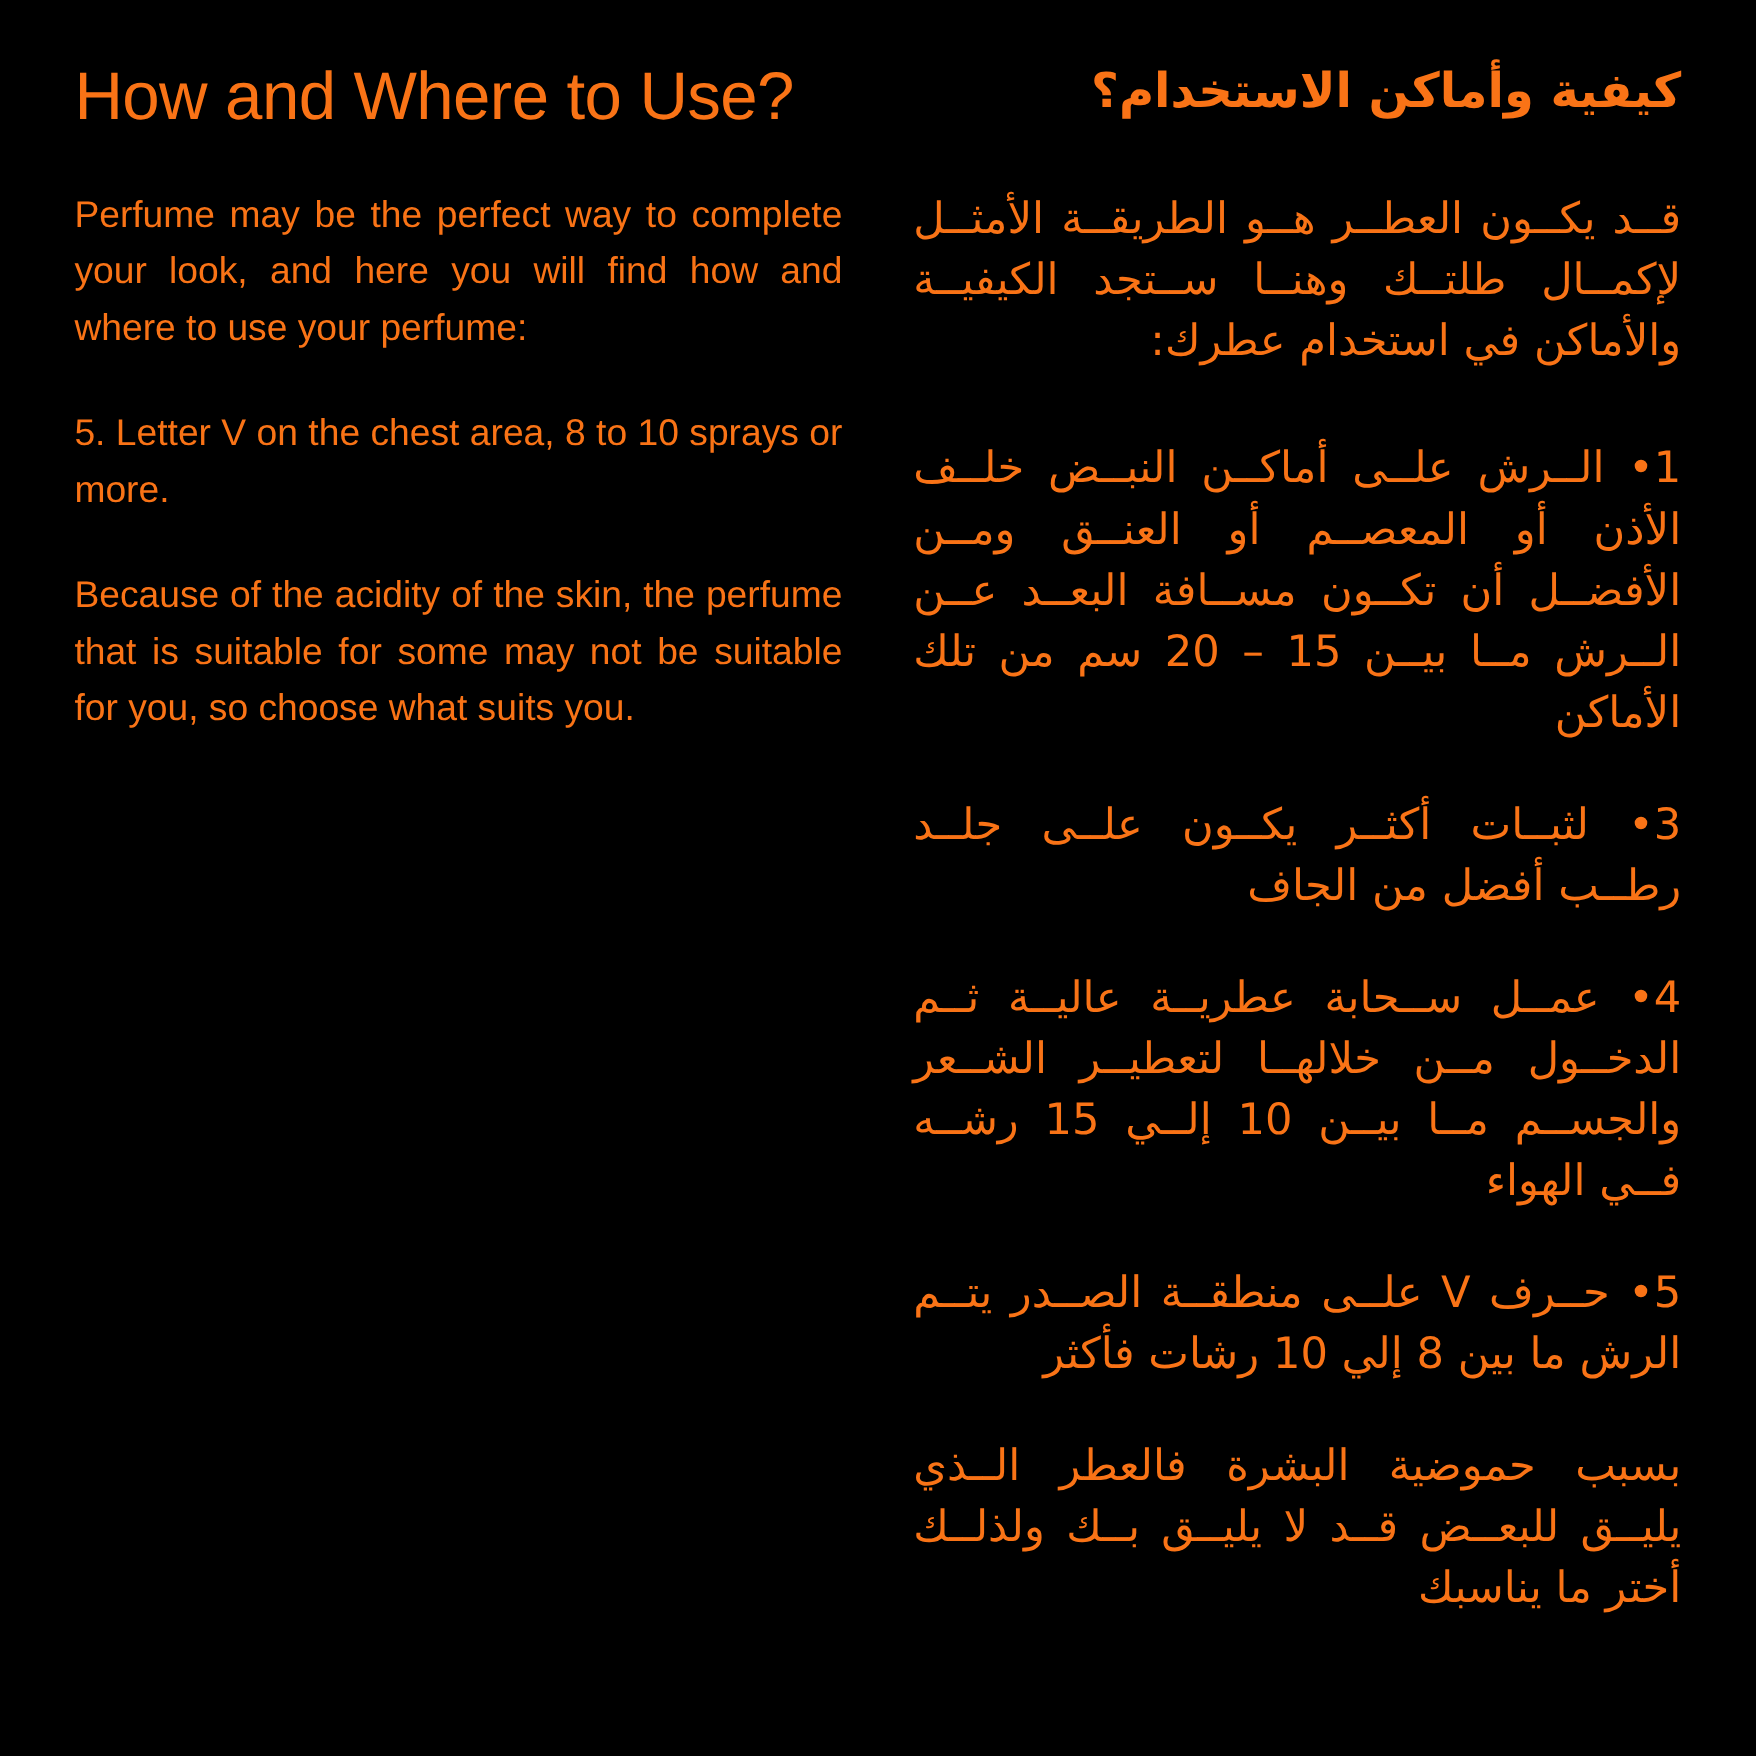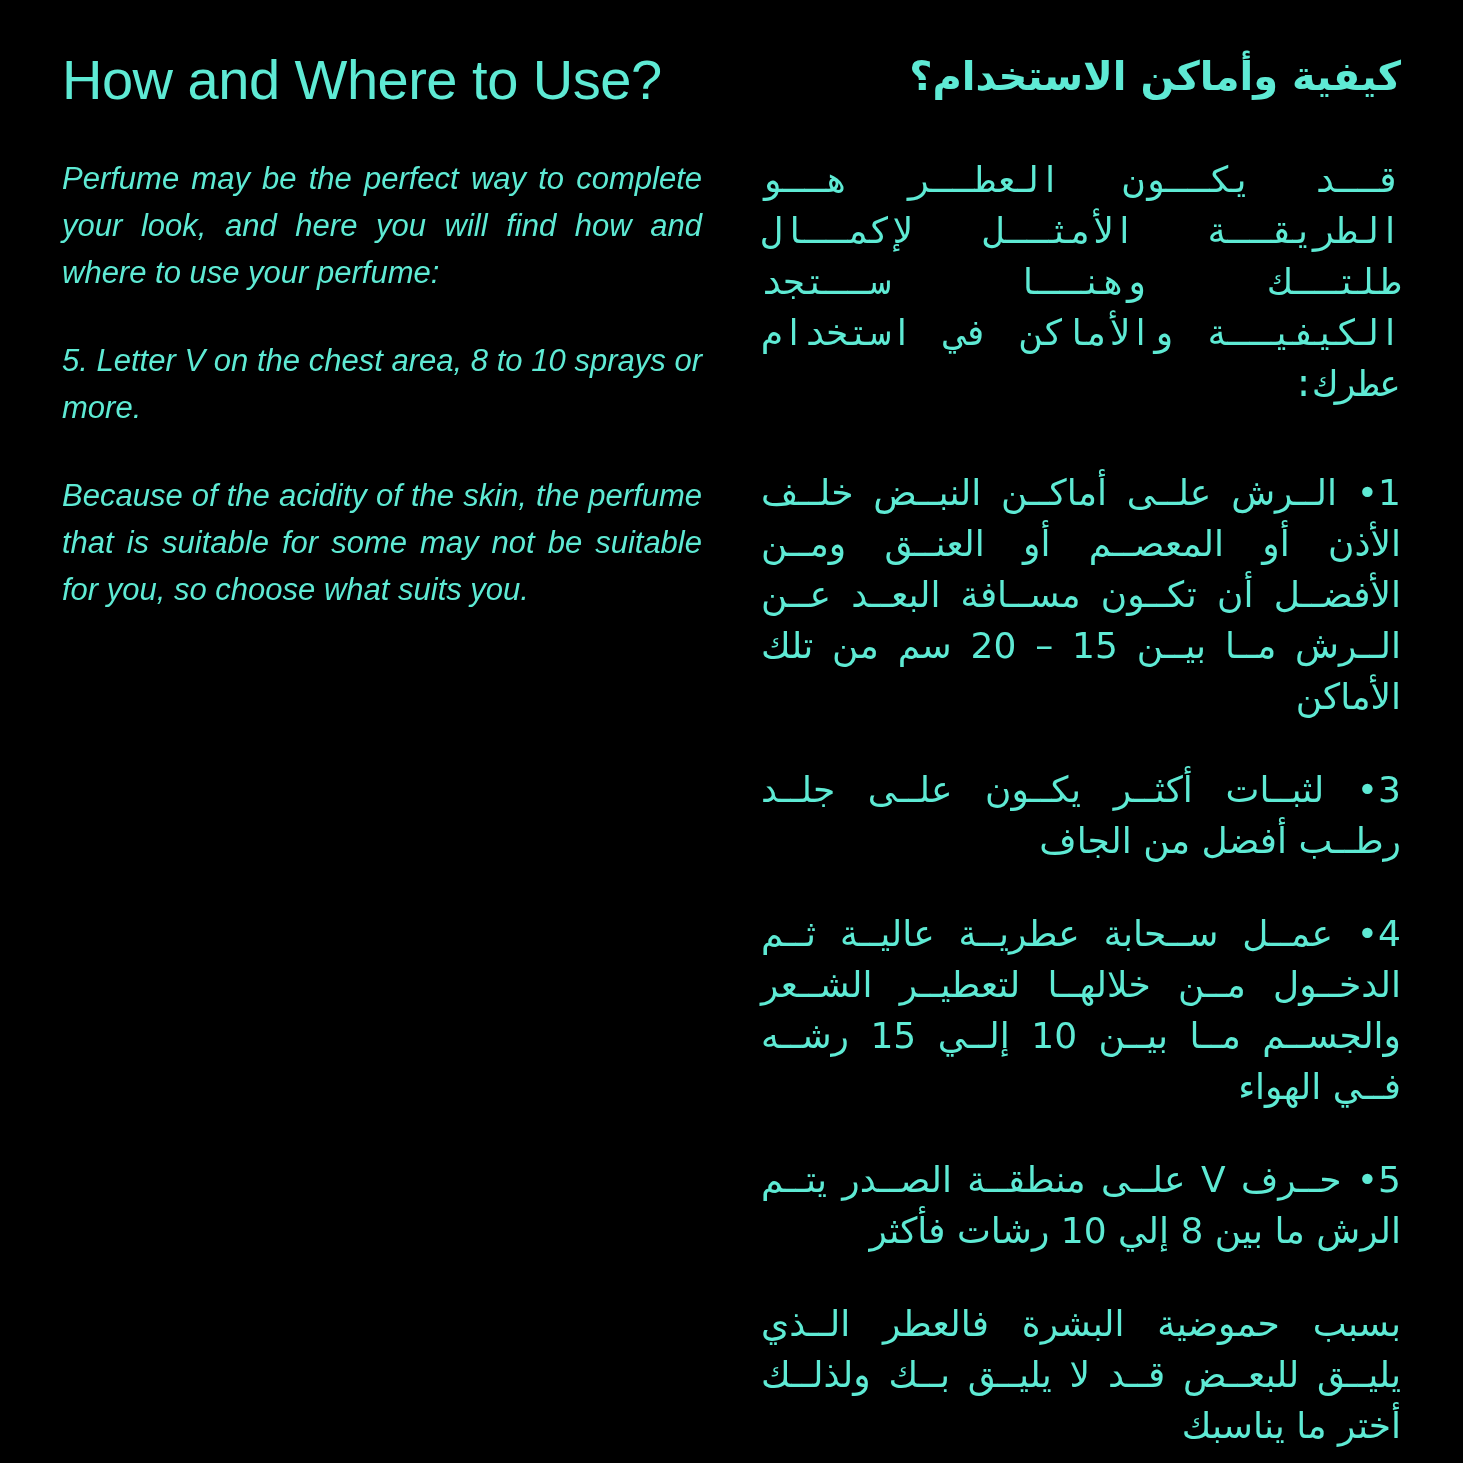--- a/index.html
+++ b/index.html
@@ -5,21 +5,21 @@
   html, body {
     margin: 0;
     padding: 0;
     background: #000000;
   }
   .page {
     position: relative;
     width: 1463px;
     height: 1463px;
     background: #000000;
-    color: #5eead4;
+    color: #f97316;
     overflow: hidden;
   }
   
   .col-en {
     position: absolute;
     left: 62px;
     top: 45px;
     width: 640px;
     font-family: "Liberation Sans", sans-serif;
     direction: ltr;
@@ -29,21 +29,20 @@
     line-height: 70px;
     font-weight: 400;
     letter-spacing: -0.5px;
     margin: 0 0 40px 0;
   }
   .col-en p {
     font-size: 31px;
     line-height: 47px;
     margin: 16px 0 41px 0;
     text-align: justify;
-    font-style: italic;
   }
   .col-en p:last-child { margin-bottom: 0; }
 
   
   .col-ar {
     position: absolute;
     right: 62px;
     top: 40px;
     width: 640px;
     font-family: "DejaVu Sans", sans-serif;
@@ -55,21 +54,21 @@
     line-height: 72px;
     font-weight: 700;
     margin: 0 0 45px 0;
   }
   .col-ar p {
     font-size: 36px;
     line-height: 51px;
     margin: 0 0 42px 0;
     text-align: justify;
   }
-  .col-ar p.intro { margin-bottom: 55px; font-family: Liberation Mono, monospace; }
+  .col-ar p.intro { margin-bottom: 55px; }
   .col-ar p:last-child { margin-bottom: 0; }
 </style>
 </head>
 <body>
 
 <div class="page">
 
   <section class="col-en" lang="en">
     <h1 class="heading">How and Where to Use?</h1>
 

